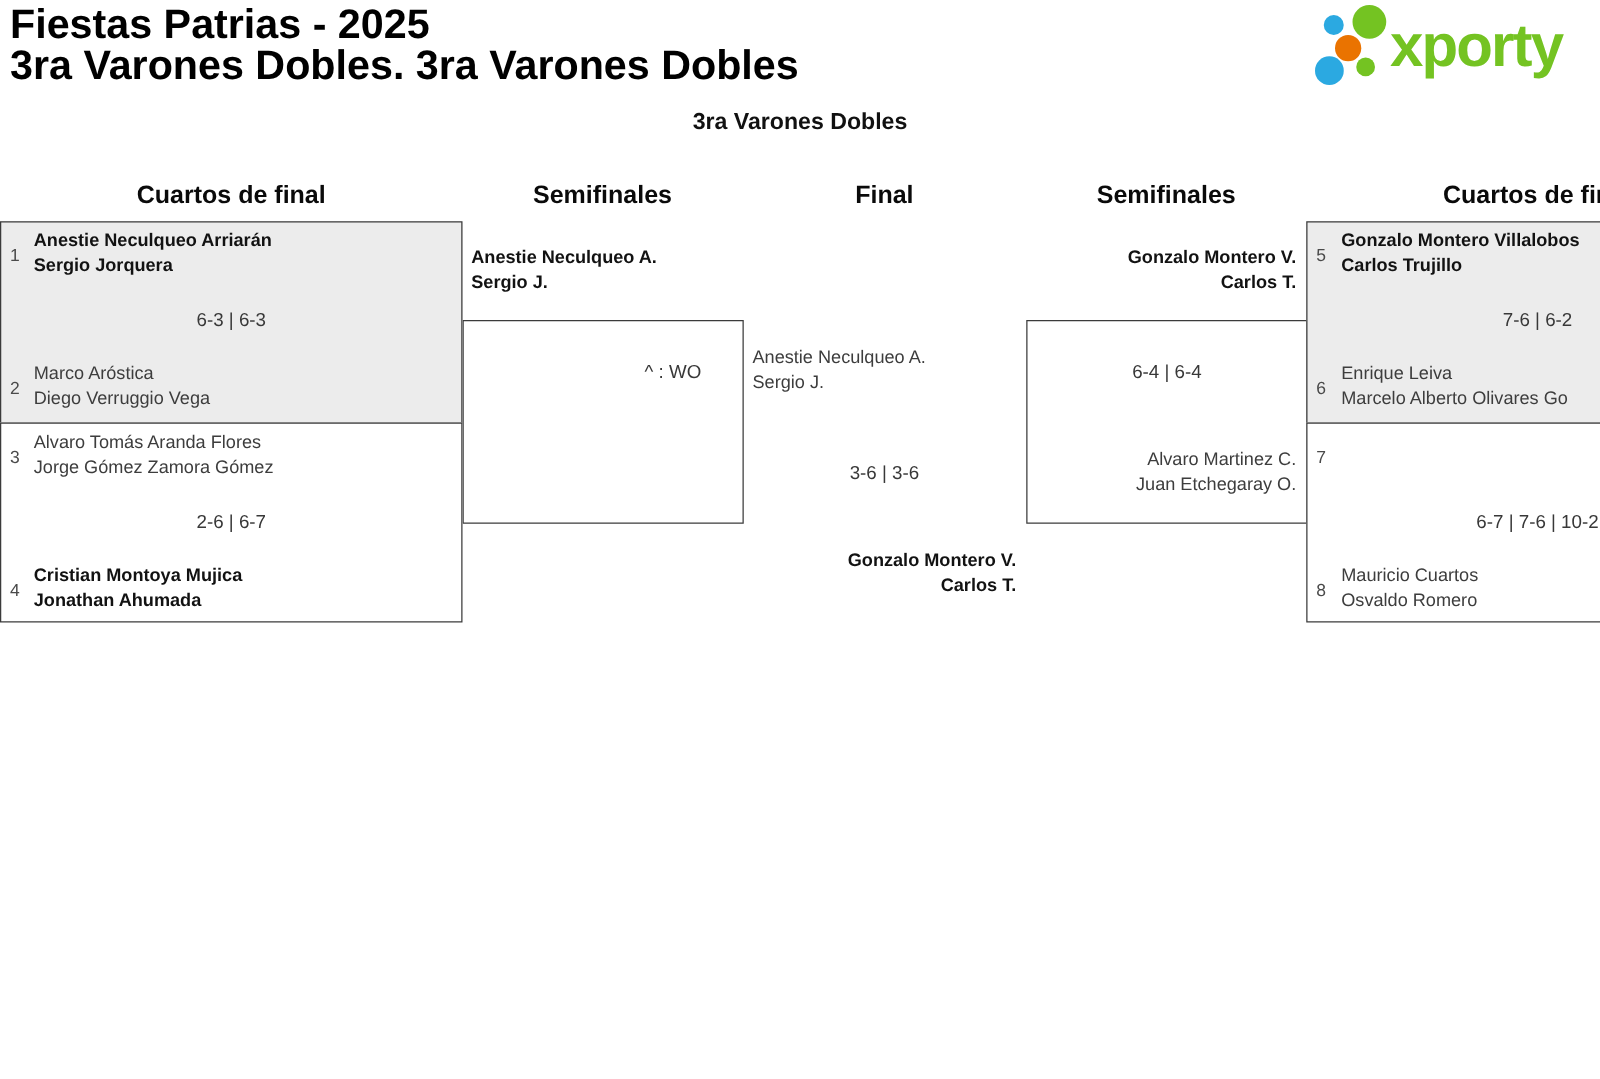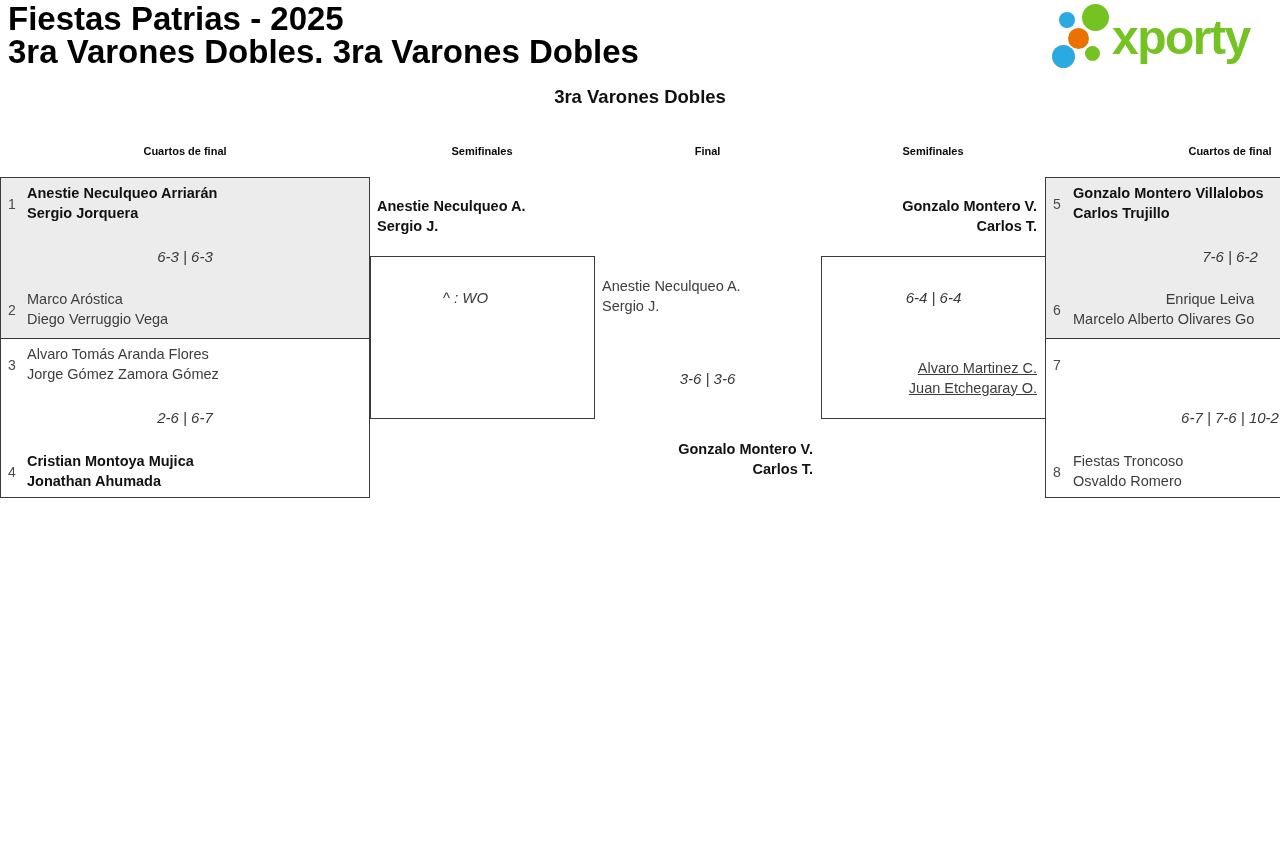--- a/index.html
+++ b/index.html
@@ -5,29 +5,29 @@
   html,body { margin:0; padding:0; background:#fff; }
   .page {
     position:relative; width:1280px; height:863px; overflow:hidden;
     background:#fff; color:#000;
     font-family:"Liberation Sans", sans-serif;
   }
   .abs { position:absolute; }
   .h1 { font-size:33px; font-weight:bold; line-height:33px; color:#000; white-space:nowrap; }
   .bracket-title { left:0; top:86px; width:1280px; text-align:center;
     font-size:18.5px; font-weight:bold; color:#111; }
-  .round-header { top:145px; text-align:center; font-size:11px; font-weight:bold; color:#0a0a0a; white-space:nowrap; }
+  .round-header { top:145px; text-align:center; font-size:20px; font-weight:bold; color:#0a0a0a; white-space:nowrap; }
   .match-box { position:absolute; box-sizing:border-box; border:1px solid var(--box_border,#3b3b3b); background:#fff; }
   .match-box.shaded { background:var(--box_fill,#ececec); }
   .team { font-size:14.5px; line-height:19.5px; color:#3d3d3d; white-space:nowrap; }
   .team .tline { display:block; }
   .team.winner { font-weight:bold; color:#121212; }
   .team.right { text-align:right; }
   .seed { font-size:14px; line-height:17px; color:#4a4a4a; }
-  .score { font-size:15px; color:#383838; text-align:center; white-space:nowrap;font-style:italic; }
+  .score { font-size:15px; color:#383838; text-align:center; white-space:nowrap; }
   
   .logo { left:1050px; top:4px; width:235px; height:66px; }
   .dot { position:absolute; border-radius:50%; }
   .d1 { left:9px;  top:8px;  width:16px; height:16px; background:var(--logo_blue,#2ba9e1); }
   .d2 { left:32px; top:0;    width:27px; height:27px; background:var(--logo_green,#74c322); }
   .d3 { left:18px; top:24px; width:21px; height:21px; background:var(--logo_orange,#ea7300); }
   .d4 { left:2px;  top:41px; width:23px; height:23px; background:var(--logo_blue,#2ba9e1); }
   .d5 { left:35px; top:42px; width:15px; height:15px; background:var(--logo_green,#74c322); }
   .wordmark { position:absolute; left:62px; top:6px; font-size:48px; line-height:56px;
     font-weight:bold; letter-spacing:-1.5px; color:var(--logo_green,#74c322); }
@@ -87,55 +87,55 @@
   <div class="abs seed" style="left:8px; top:464px;">4</div>
   <div class="abs team winner" style="left:27px; top:452px;">
     <span class="tline">Cristian Montoya Mujica</span>
     <span class="tline">Jonathan Ahumada</span>
   </div>
 
   <div class="abs team winner" style="left:377px; top:197px;">
     <span class="tline">Anestie Neculqueo A.</span>
     <span class="tline">Sergio J.</span>
   </div>
-  <div class="abs score" style="left:370px; top:289px; width:191px;">^ : WO</div>
+  <div class="abs score" style="left:370px; top:289px; width:191px;text-align:right;">^ : WO</div>
 
   <div class="abs team" style="left:602px; top:277px;">
     <span class="tline">Anestie Neculqueo A.</span>
     <span class="tline">Sergio J.</span>
   </div>
   <div class="abs score" style="left:594px; top:370px; width:227px;">3-6 | 3-6</div>
   <div class="abs team right winner" style="left:594px; top:440px; width:219px;">
     <span class="tline">Gonzalo Montero V.</span>
     <span class="tline">Carlos T.</span>
   </div>
 
   <div class="abs team right winner" style="left:821px; top:197px; width:216px;">
     <span class="tline">Gonzalo Montero V.</span>
     <span class="tline">Carlos T.</span>
   </div>
   <div class="abs score" style="left:821px; top:289px; width:225px;">6-4 | 6-4</div>
-  <div class="abs team right" style="left:821px; top:359px; width:216px;text-decoration:underline;">
+  <div class="abs team right" style="left:821px; top:359px; width:216px;">
     <span class="tline">Alvaro Martinez C.</span>
     <span class="tline">Juan Etchegaray O.</span>
   </div>
 
   <div class="abs seed" style="left:1053px; top:196px;">5</div>
   <div class="abs team winner" style="left:1073px; top:184px;">
     <span class="tline">Gonzalo Montero Villalobos</span>
     <span class="tline">Carlos Trujillo</span>
   </div>
   <div class="abs score" style="left:1045px; top:248px; width:370px;">7-6 | 6-2</div>
   <div class="abs seed" style="left:1053px; top:302px;">6</div>
-  <div class="abs team" style="left:1073px; top:290px;text-align:right;">
+  <div class="abs team" style="left:1073px; top:290px;">
     <span class="tline">Enrique Leiva</span>
     <span class="tline">Marcelo Alberto Olivares Go</span>
   </div>
 
   <div class="abs seed" style="left:1053px; top:357px;">7</div>
   <div class="abs score" style="left:1045px; top:409px; width:370px;">6-7 | 7-6 | 10-2</div>
   <div class="abs seed" style="left:1053px; top:464px;">8</div>
   <div class="abs team" style="left:1073px; top:452px;">
-    <span class="tline">Fiestas Troncoso</span>
+    <span class="tline">Mauricio Cuartos</span>
     <span class="tline">Osvaldo Romero</span>
   </div>
 
 </div>
 
 </body></html>

